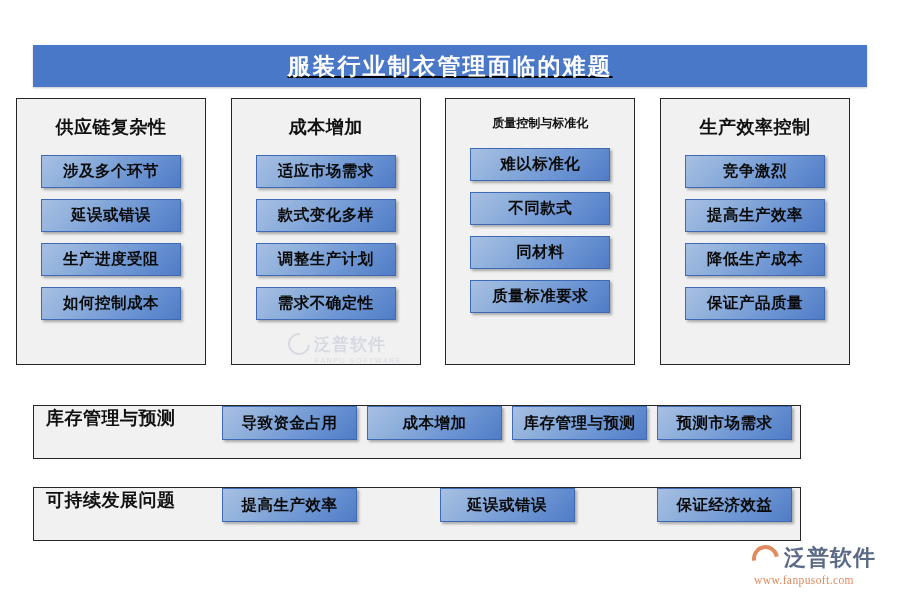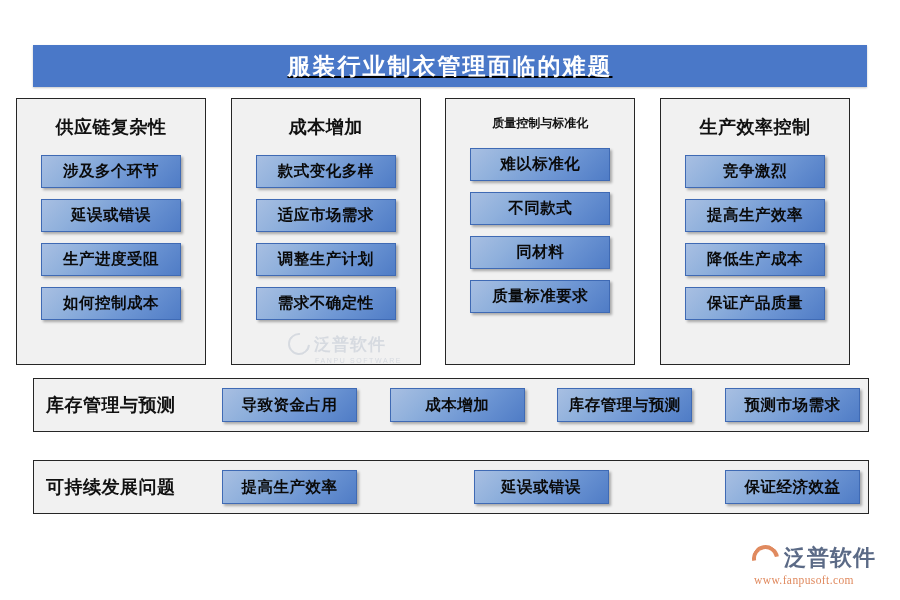--- a/index.html
+++ b/index.html
@@ -93,27 +93,27 @@
     box-shadow: 1.5px 1.5px 2.5px rgba(0,0,0,0.30);
     white-space: nowrap;
     letter-spacing: 0.5px;
   }
   .col-items .btn { width: 140px; height: 33px; }
 
   
   .wide-row {
     position: absolute;
     left: 33px;
-    width: 836px;
+    width: 768px;
     height: 54px;
     background: #f1f1f1;
     border: 1.6px solid #262626;
     display: flex;
-    align-items: center;
     padding-left: 12px;
+    margin-top: 27px;
   }
   #row-inventory  { top: 378px; }
   #row-sustain    { top: 460px; }
 
   .wide-row .row-head {
     font-size: 18px;
     font-weight: bold;
     color: #111111;
     white-space: nowrap;
     width: 176px;
@@ -199,22 +199,22 @@
         <div class="btn">涉及多个环节</div>
         <div class="btn">延误或错误</div>
         <div class="btn">生产进度受阻</div>
         <div class="btn">如何控制成本</div>
       </div>
     </div>
 
     <div class="col-panel">
       <div class="col-head">成本增加</div>
       <div class="col-items">
+        <div class="btn">适应市场需求</div>
         <div class="btn">款式变化多样</div>
-        <div class="btn">适应市场需求</div>
         <div class="btn">调整生产计划</div>
         <div class="btn">需求不确定性</div>
       </div>
     </div>
 
     <div class="col-panel wide-head">
       <div class="col-head">质量控制与标准化</div>
       <div class="col-items">
         <div class="btn">难以标准化</div>
         <div class="btn">不同款式</div>

